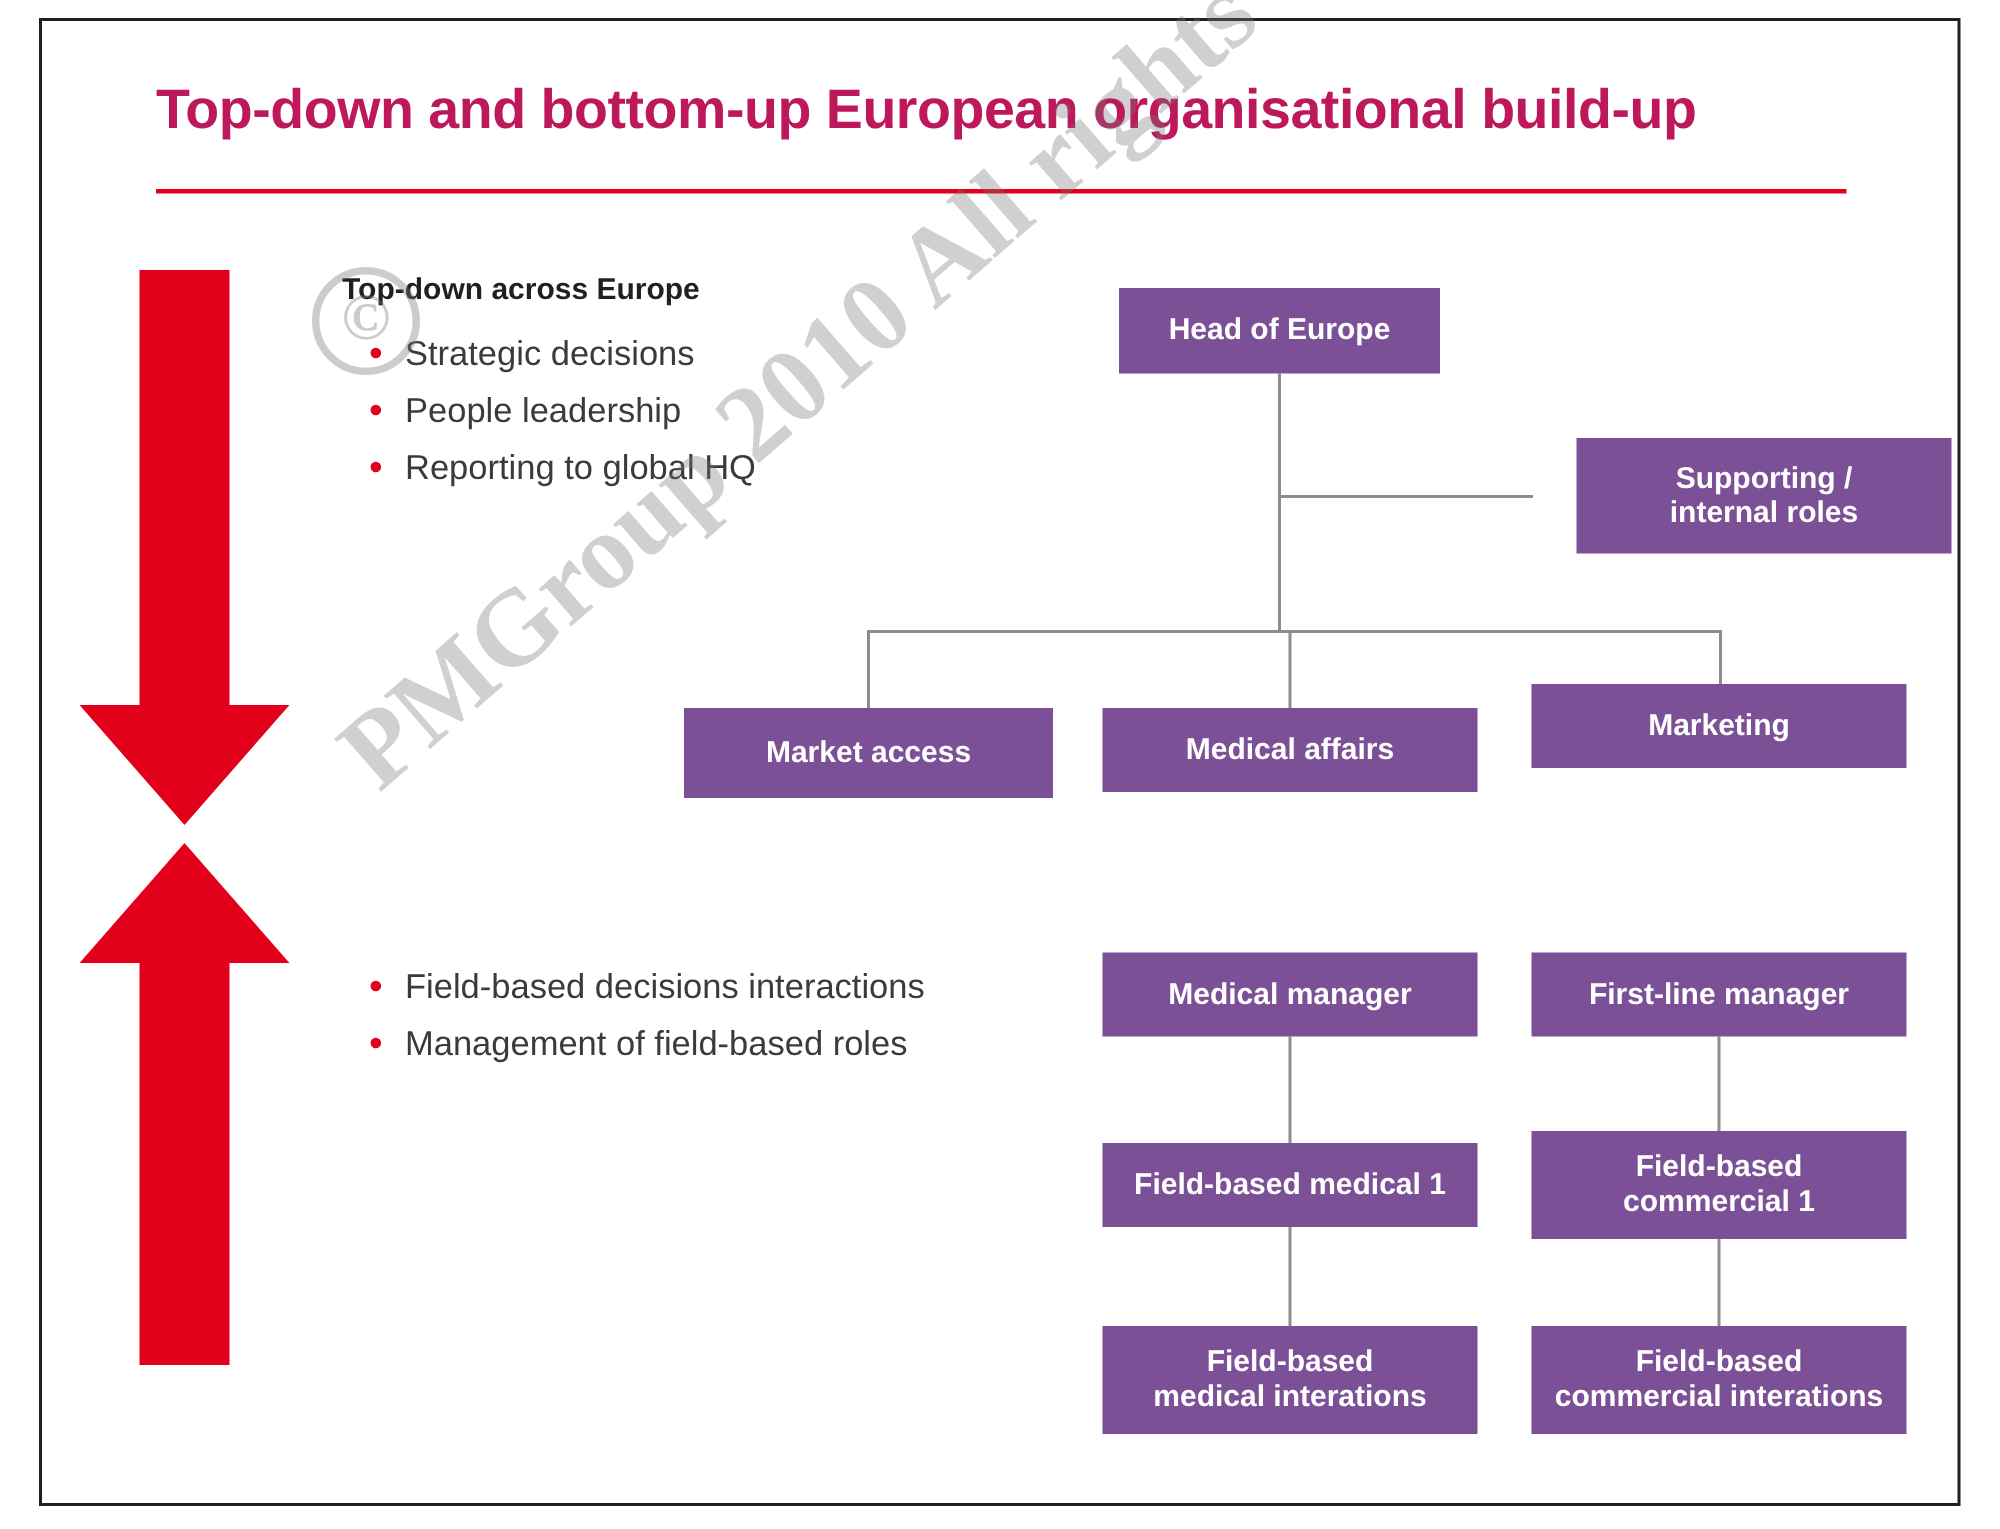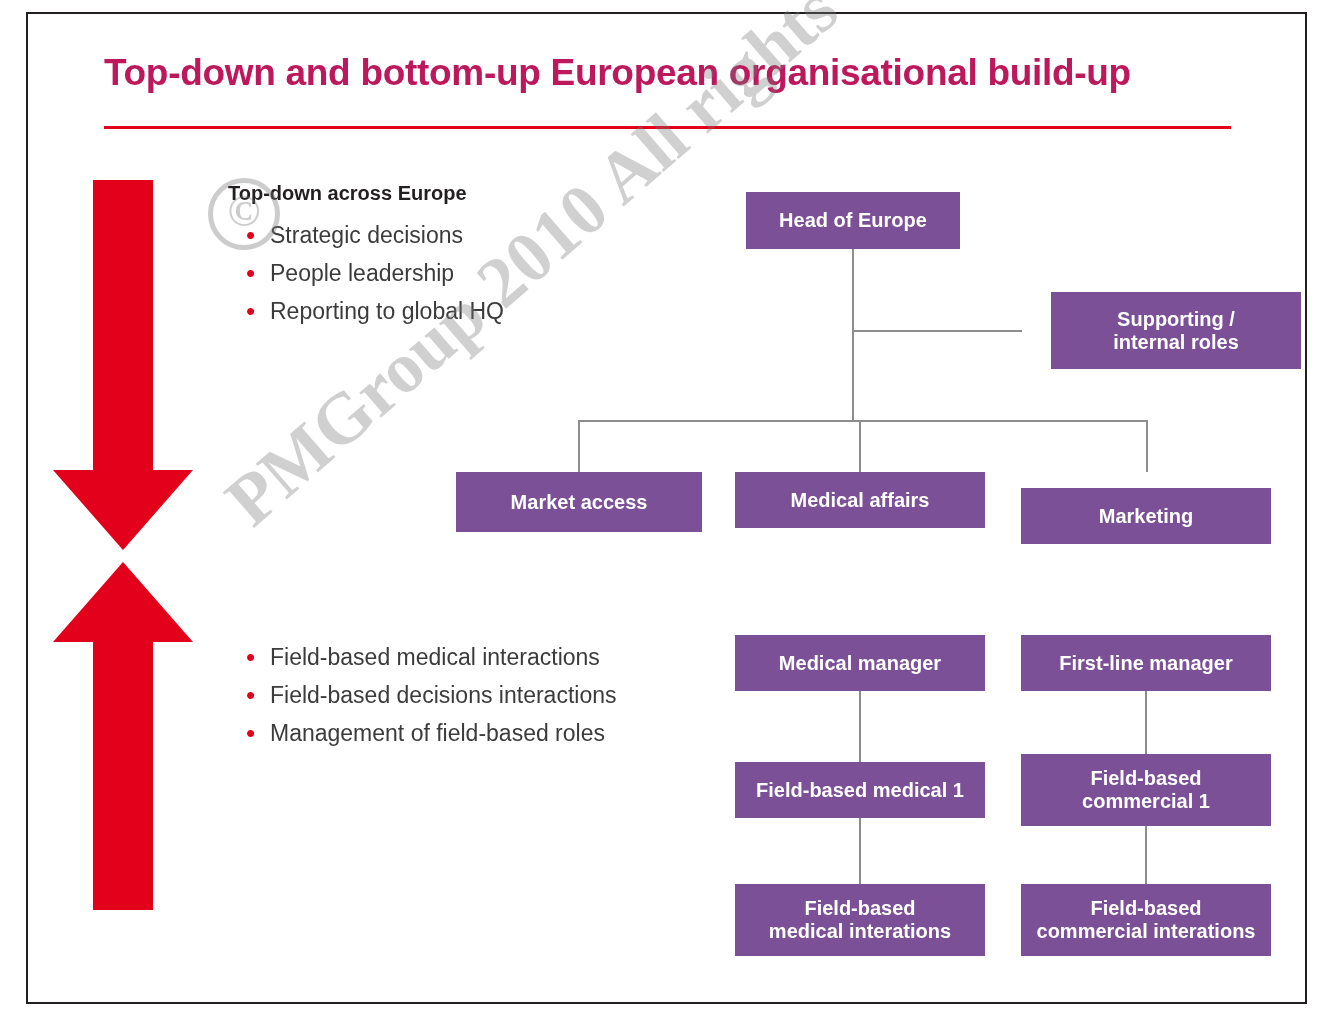--- a/index.html
+++ b/index.html
@@ -185,21 +185,20 @@
     <div class="section-title">Top-down across Europe</div>
     <ul class="bullets">
       <li>Strategic decisions</li>
       <li>People leadership</li>
       <li>Reporting to global HQ</li>
     </ul>
   </div>
 
   <div class="section" id="bottom-up-section">
     <ul class="bullets">
-      <li>Field-based medical interactions</li>
       <li>Field-based decisions interactions</li>
       <li>Management of field-based roles</li>
     </ul>
   </div>
 
   <div class="connector conn-v" style="left:852px; top:249px; height:172px;"></div>
 
   <div class="connector conn-h" style="left:852px; top:330px; width:170px;"></div>
 
   <div class="connector conn-h" style="left:578px; top:420px; width:570px;"></div>
@@ -216,21 +215,21 @@
 
   <div class="node" style="left:1051px; top:292px; width:250px; height:77px; flex-direction:column;">
     <span>Supporting /</span>
     <span>internal roles</span>
   </div>
 
   <div class="node" style="left:456px; top:472px; width:246px; height:60px;">Market access</div>
 
   <div class="node" style="left:735px; top:472px; width:250px; height:56px;">Medical affairs</div>
 
-  <div class="node" style="left:1021px; top:488px; width:250px; height:56px;">Marketing</div>
+  <div class="node" style="left:1021px; top:456px; width:250px; height:56px;">Marketing</div>
 
   <div class="node" style="left:735px; top:635px; width:250px; height:56px;">Medical manager</div>
 
   <div class="node" style="left:1021px; top:635px; width:250px; height:56px;">First-line manager</div>
 
   <div class="node" style="left:735px; top:762px; width:250px; height:56px;">Field-based medical 1</div>
 
   <div class="node" style="left:1021px; top:754px; width:250px; height:72px; flex-direction:column;">
     <span>Field-based</span>
     <span>commercial 1</span>

